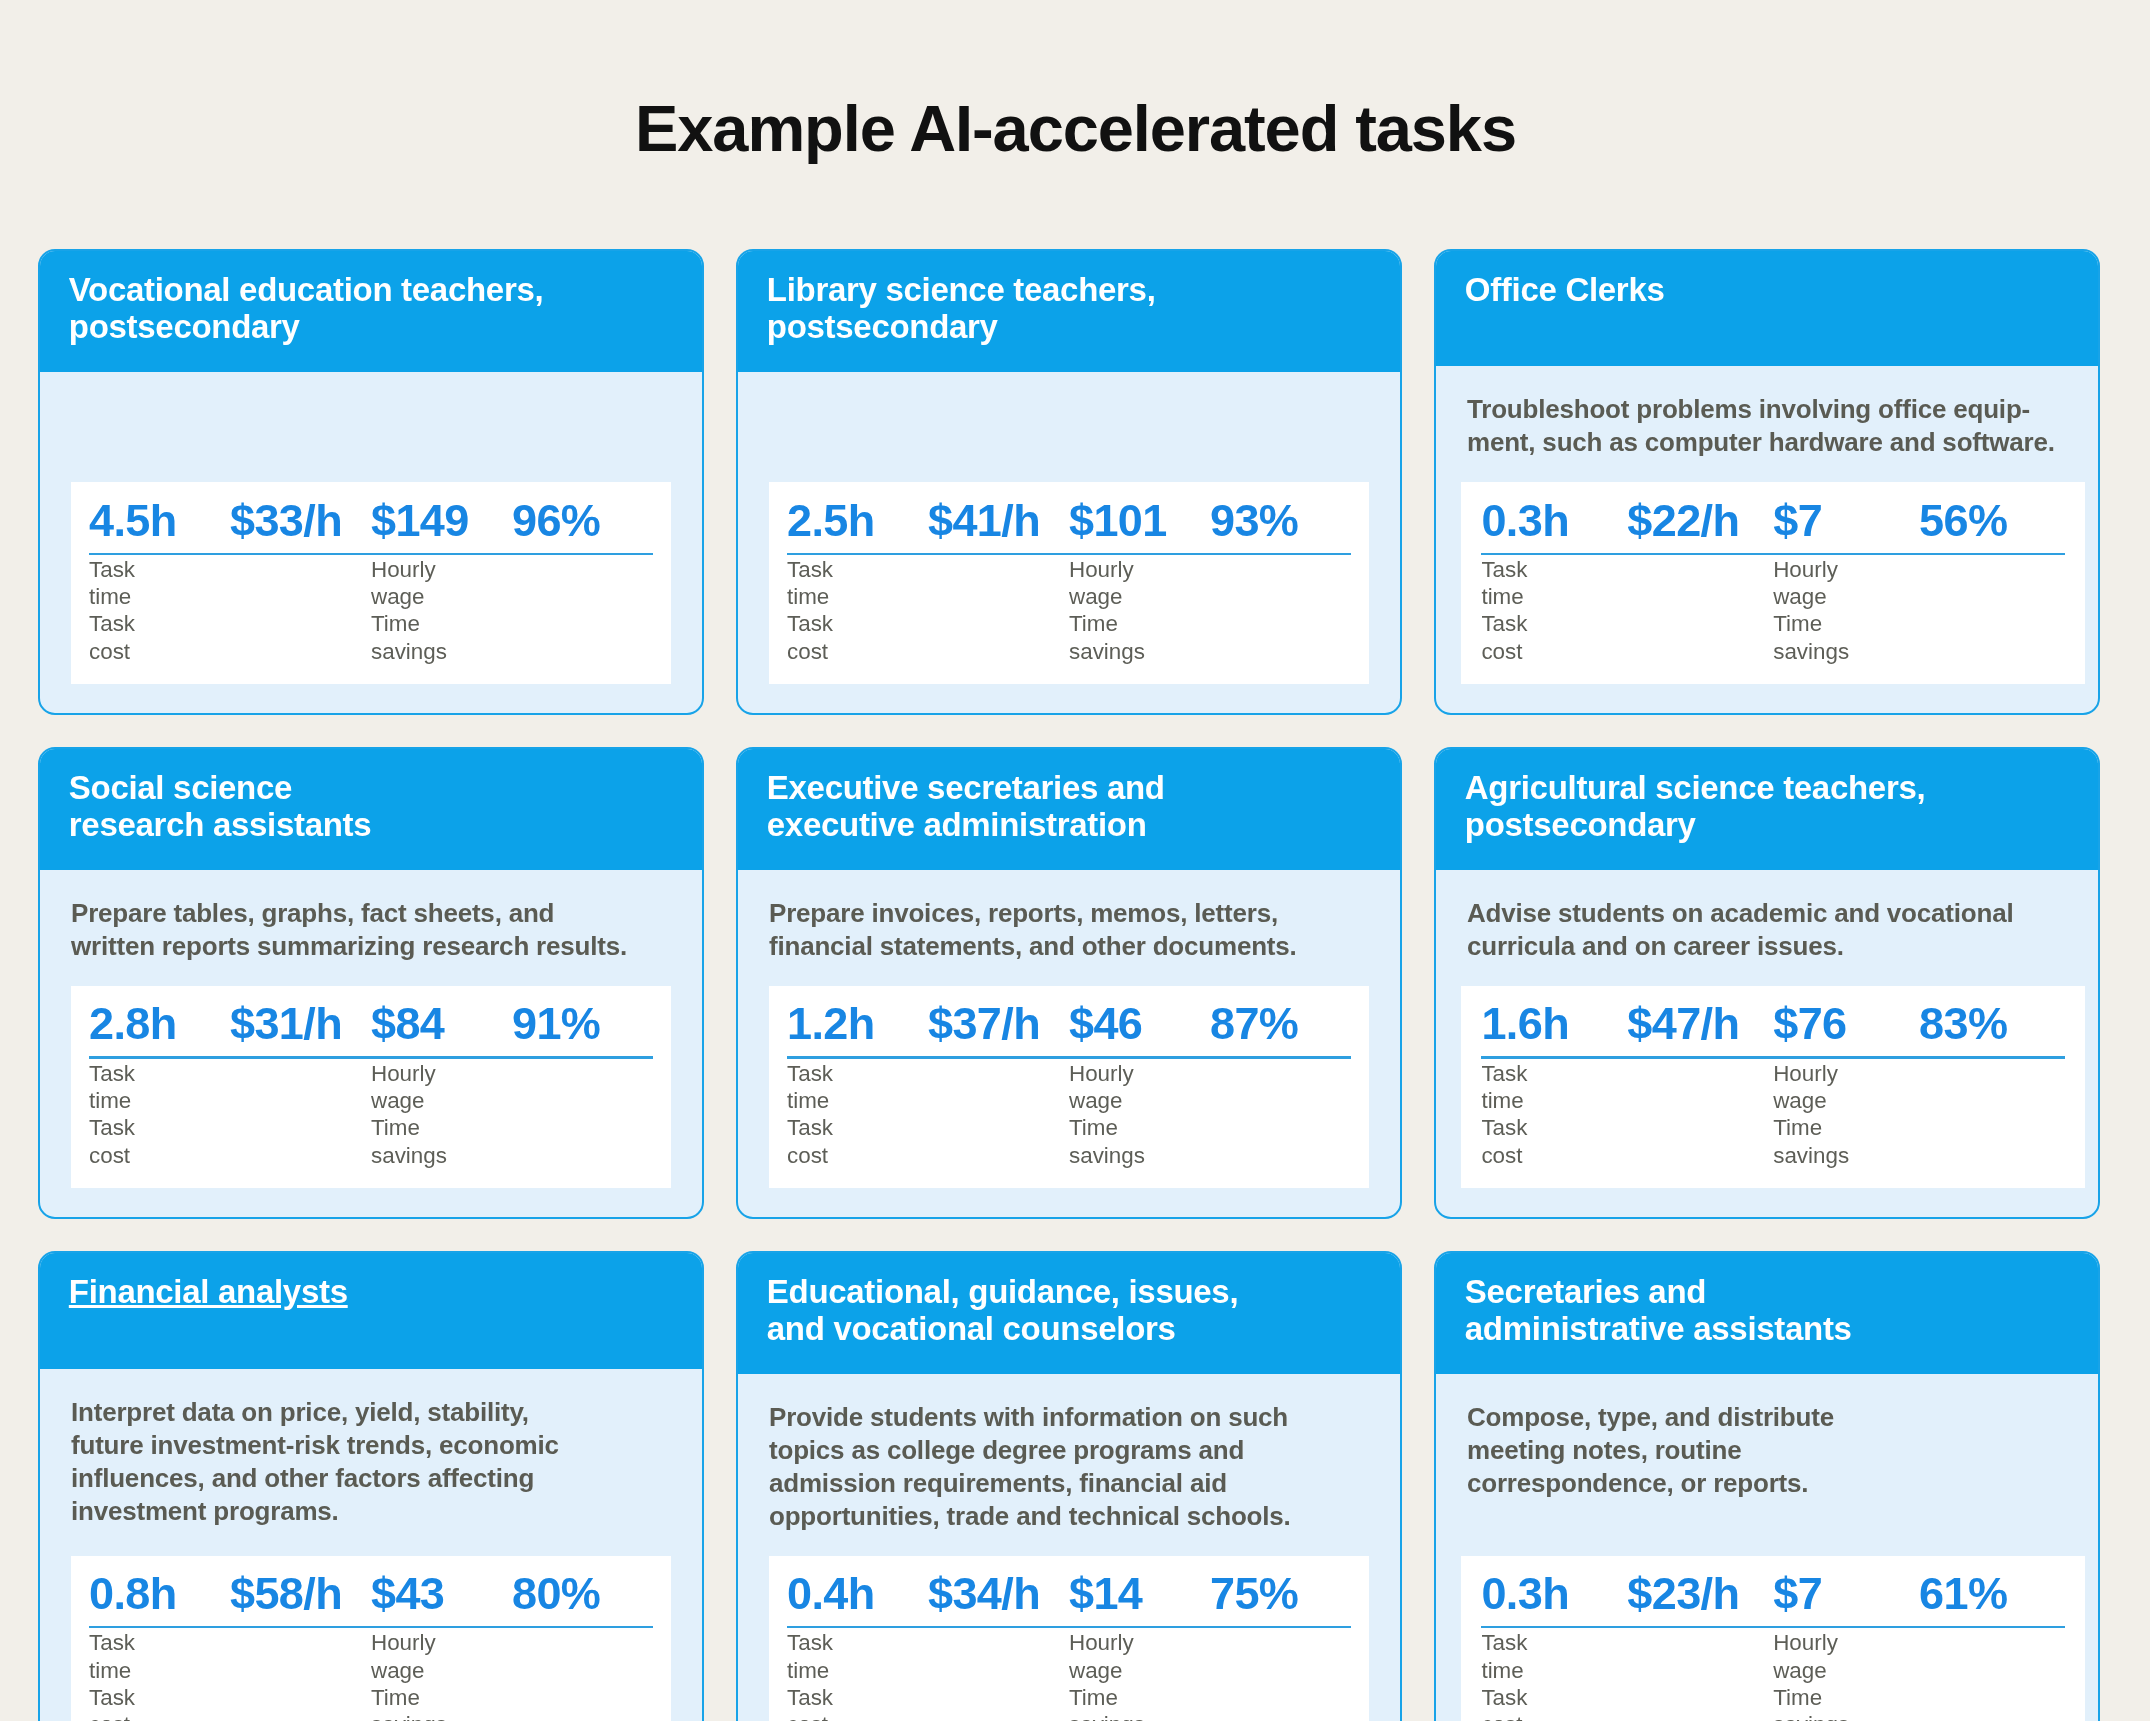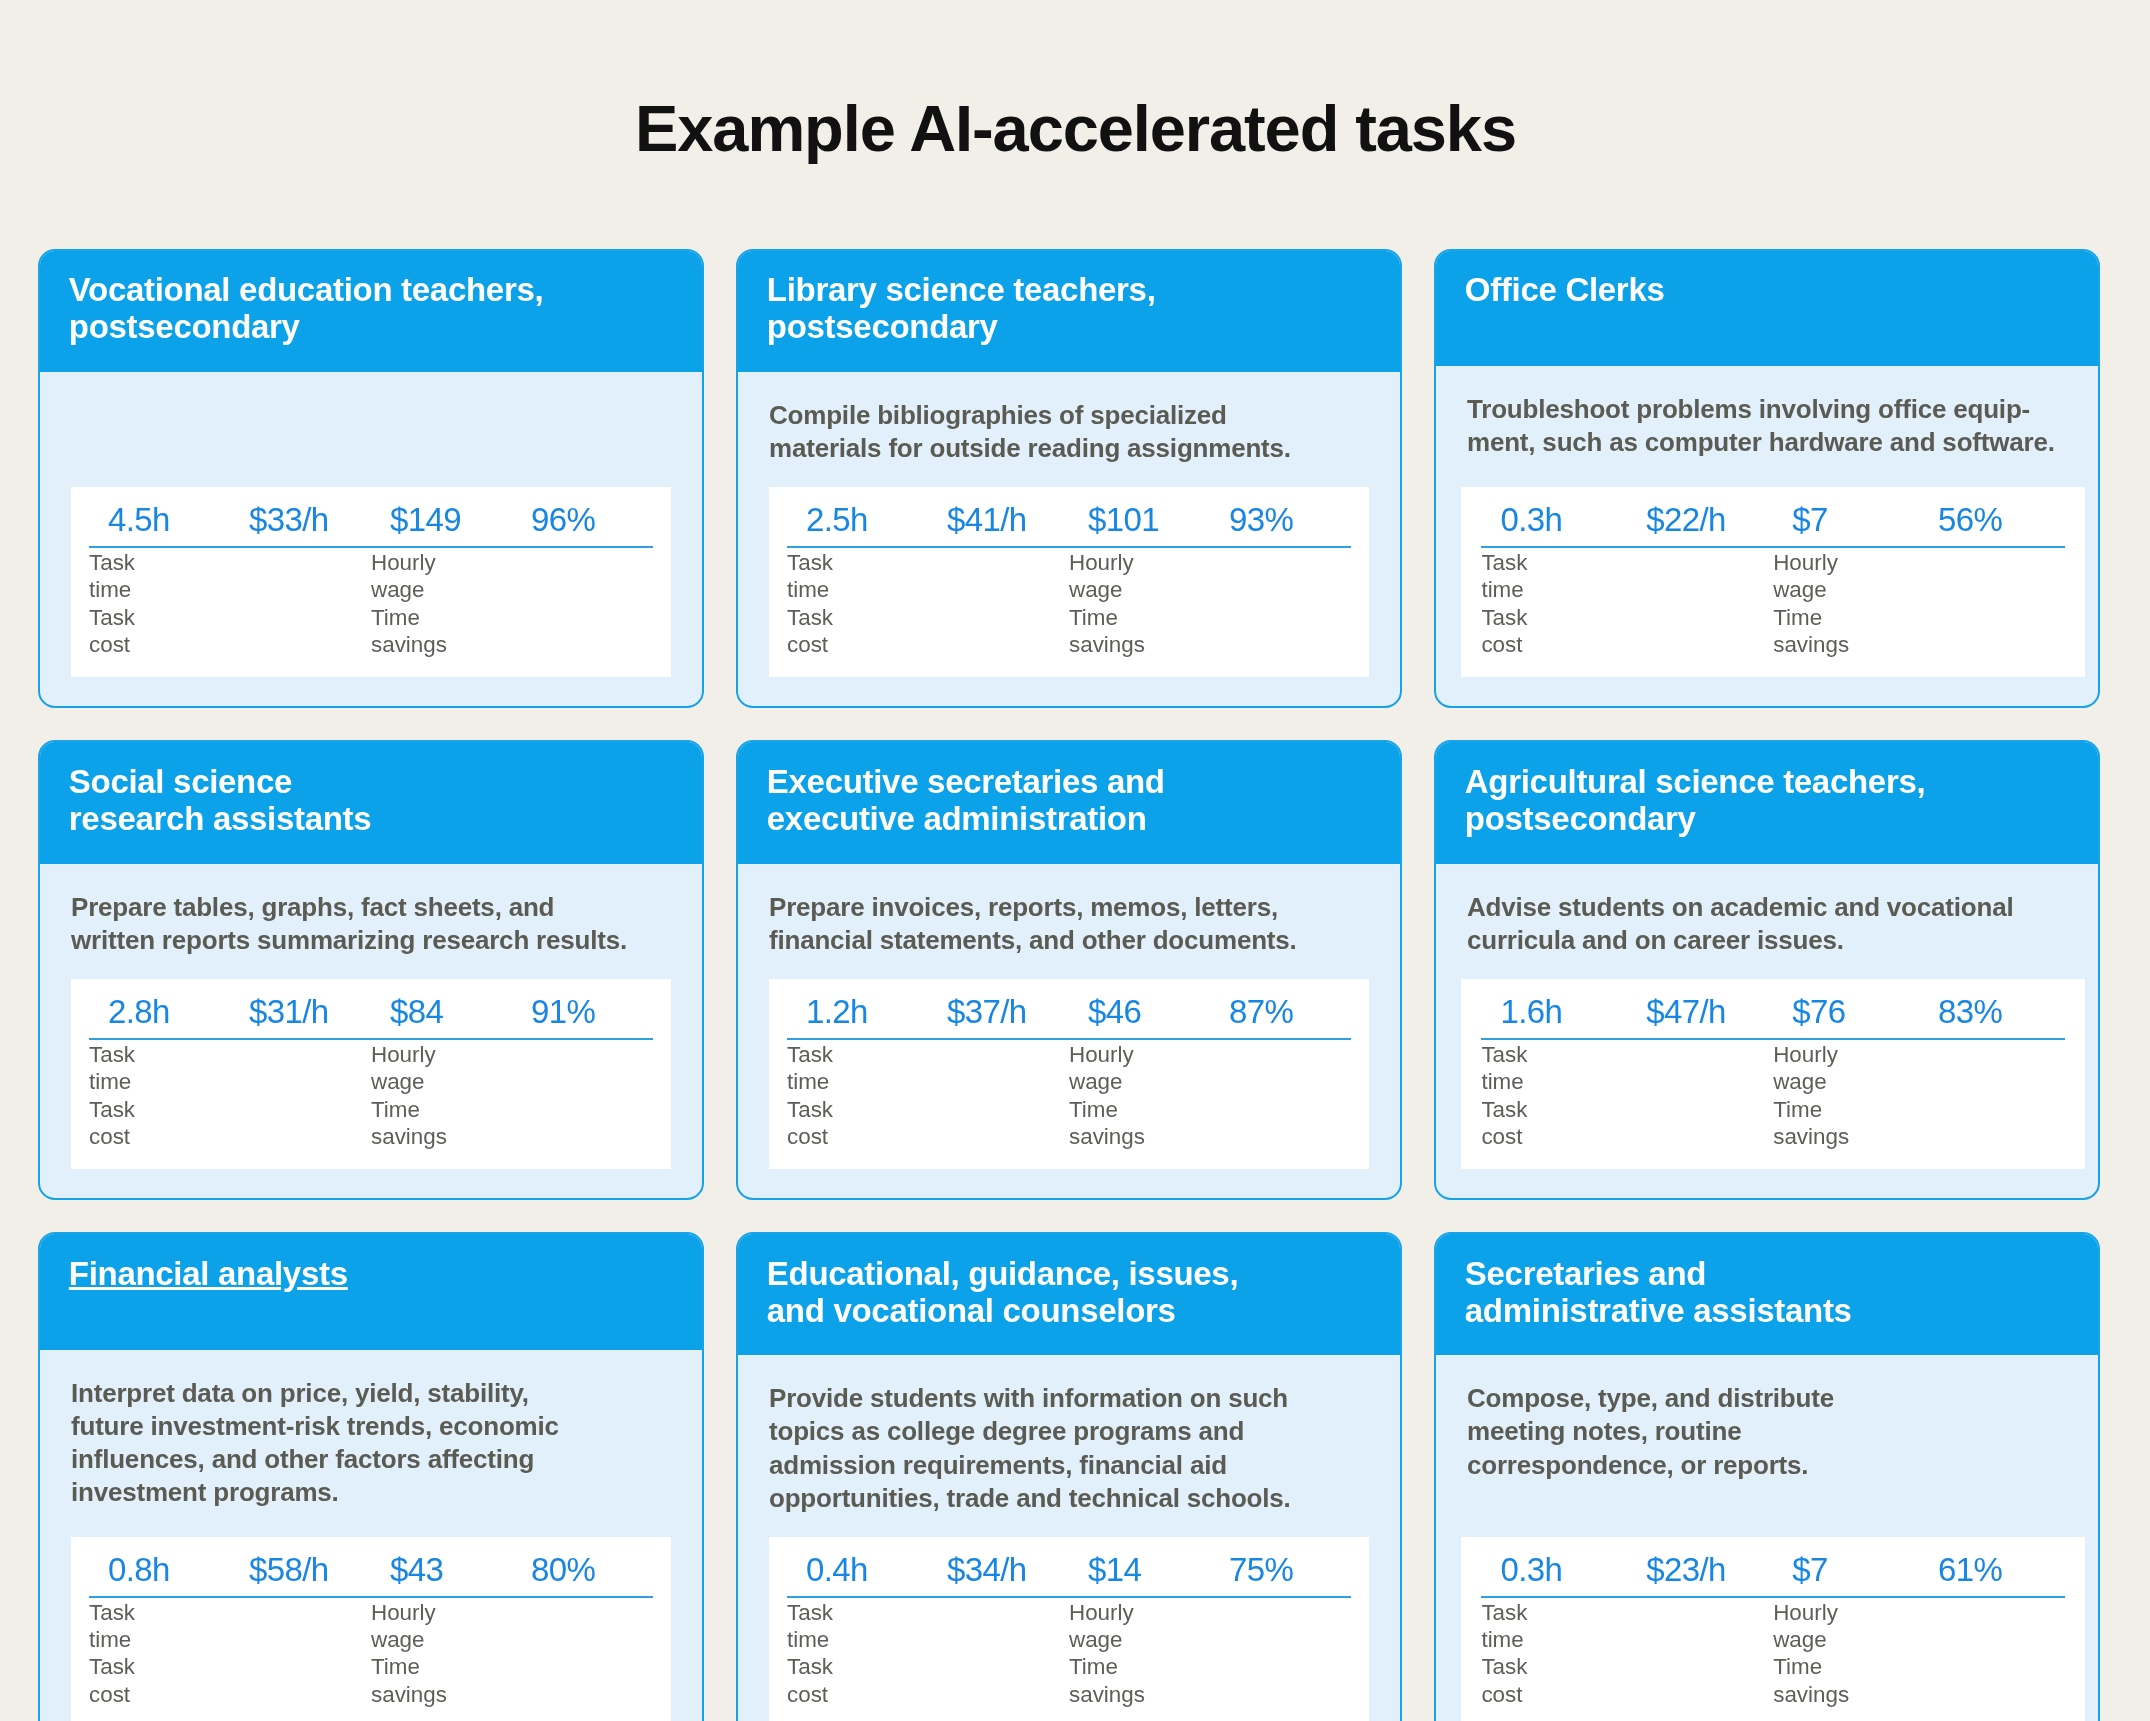--- a/index.html
+++ b/index.html
@@ -106,26 +106,25 @@
   }
 
   .stats-values {
     display: grid;
     grid-template-columns: 1fr 1fr 1fr 1fr;
     align-items: baseline;
     padding-bottom: 10px;
   }
 
   .stat-value {
-    font-size: 33px;
-    font-weight: 400;
+    font-size: 45px;
+    font-weight: 700;
     color: #1886e3;
     letter-spacing: -0.6px;
     line-height: 1;
-    margin-left: 19px;
   }
 
   .stats-divider {
     height: 2.2px;
     background: #2e9fe0;
     width: 100%;
   }
 
   .stats-labels {
     display: grid;
@@ -177,22 +176,20 @@
         </div>
       </div>
     </div>
 
     <div class="card">
       <div class="card-header h-tall">
         <div class="card-title">Library science teachers,
 postsecondary</div>
       </div>
       <div class="card-body">
-        <div class="card-desc">Compile bibliographies of specialized
-materials for outside reading assignments.</div>
         <div class="stats-box">
           <div class="stats-values">
             <div class="stat-value">2.5h</div>
             <div class="stat-value">$41/h</div>
             <div class="stat-value">$101</div>
             <div class="stat-value">93%</div>
           </div>
           <div class="stats-divider"></div>
           <div class="stats-labels">
             <div class="stat-label">Task

